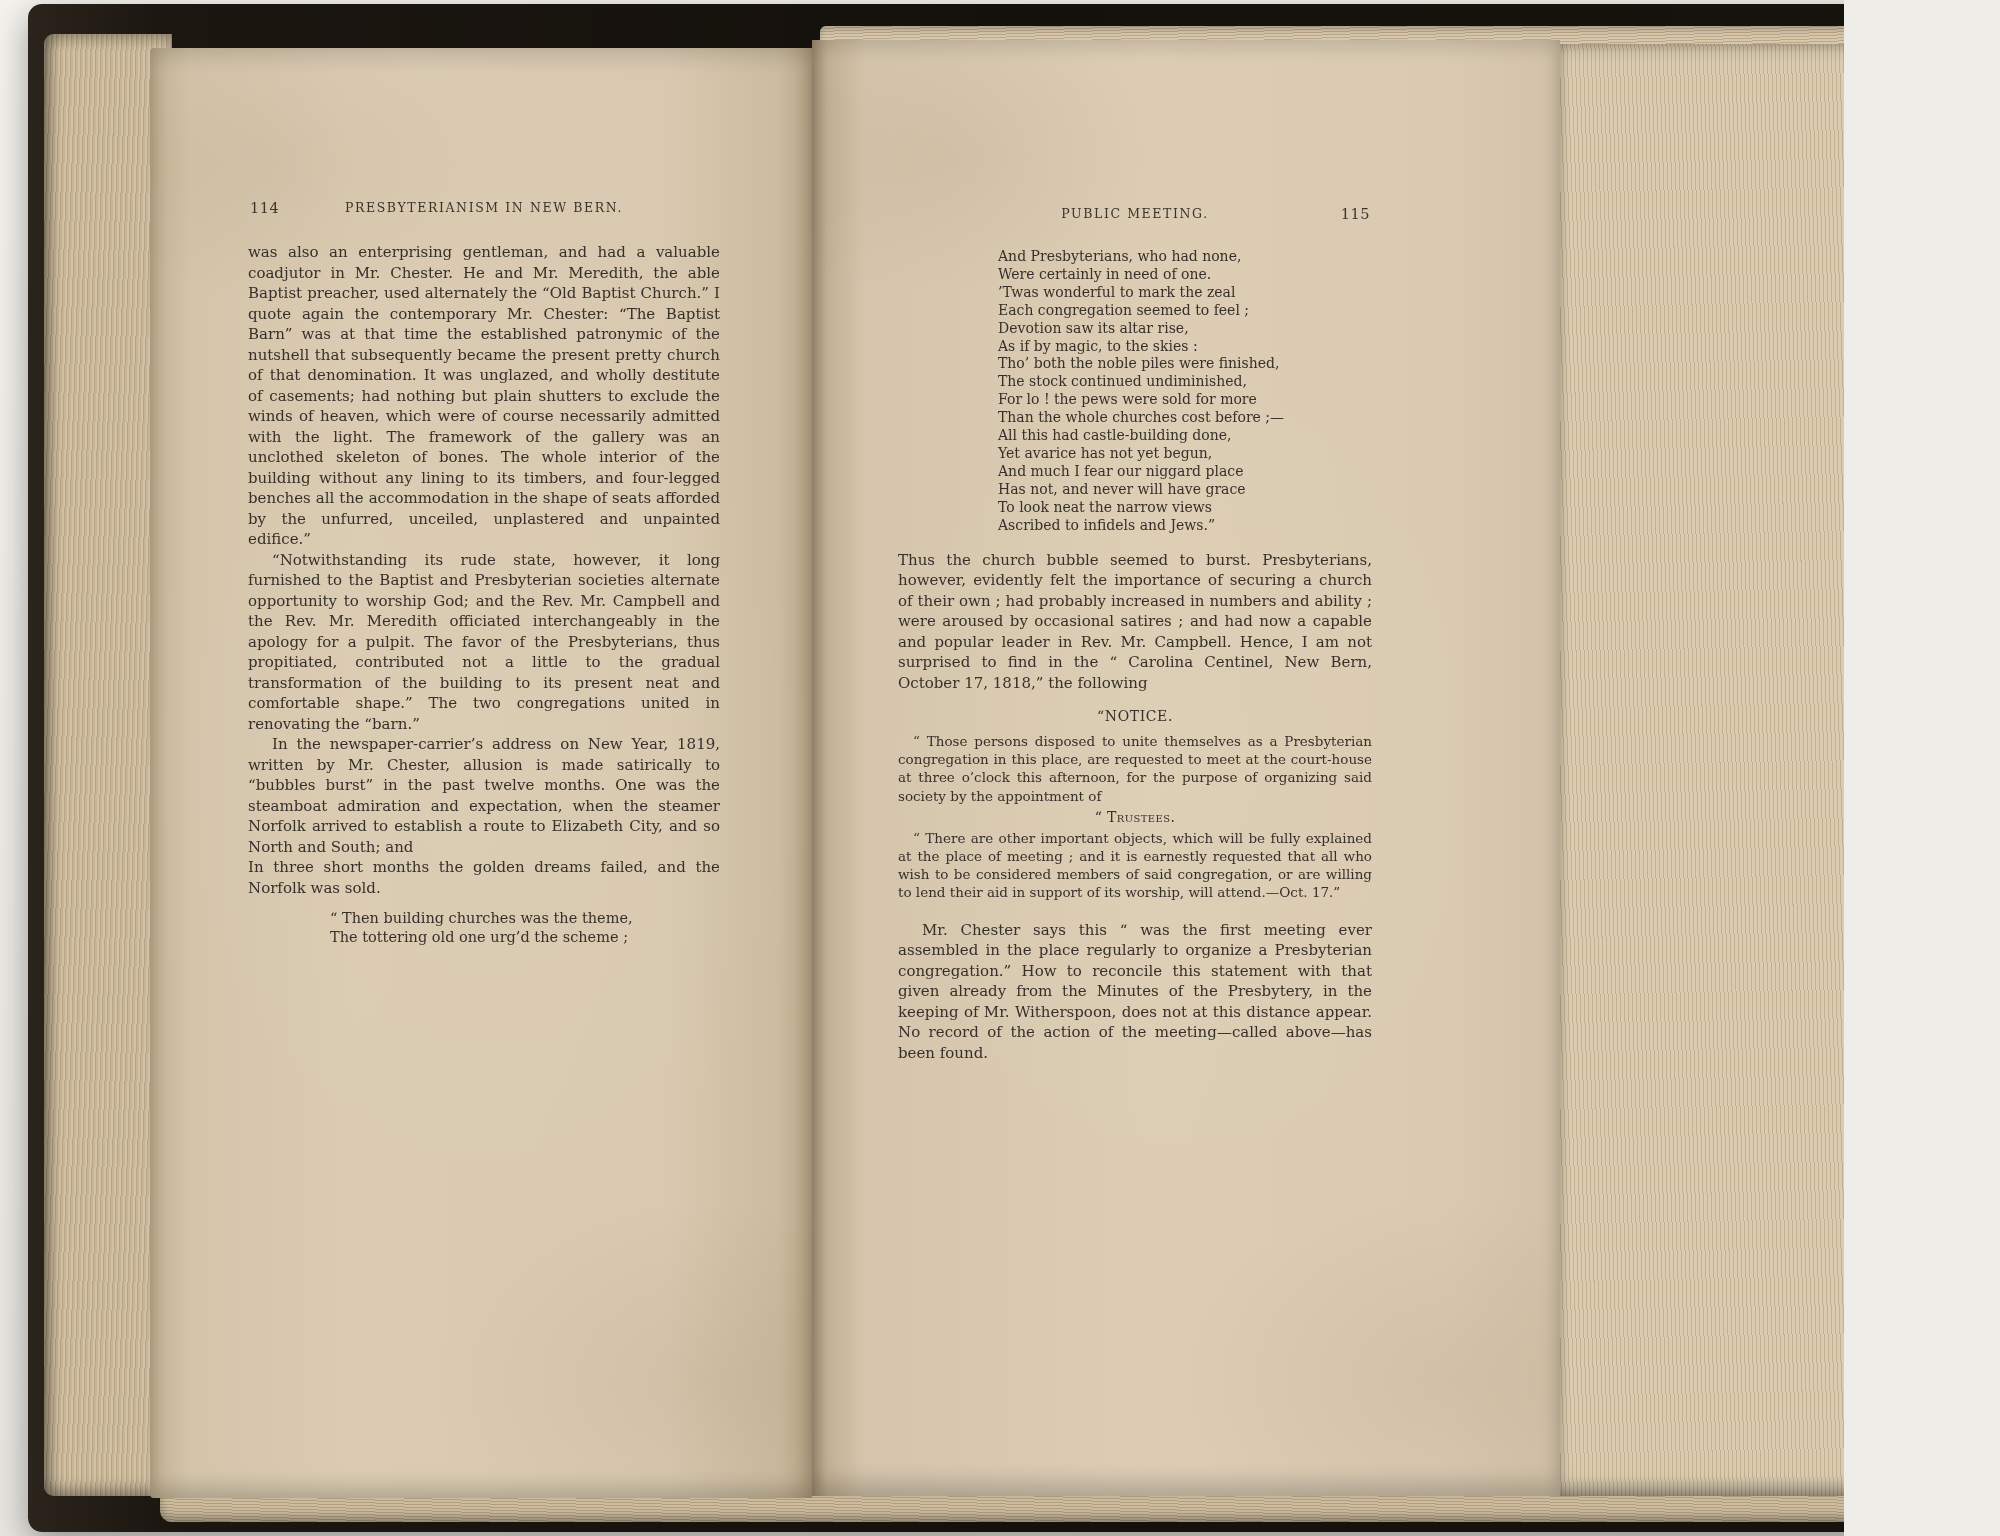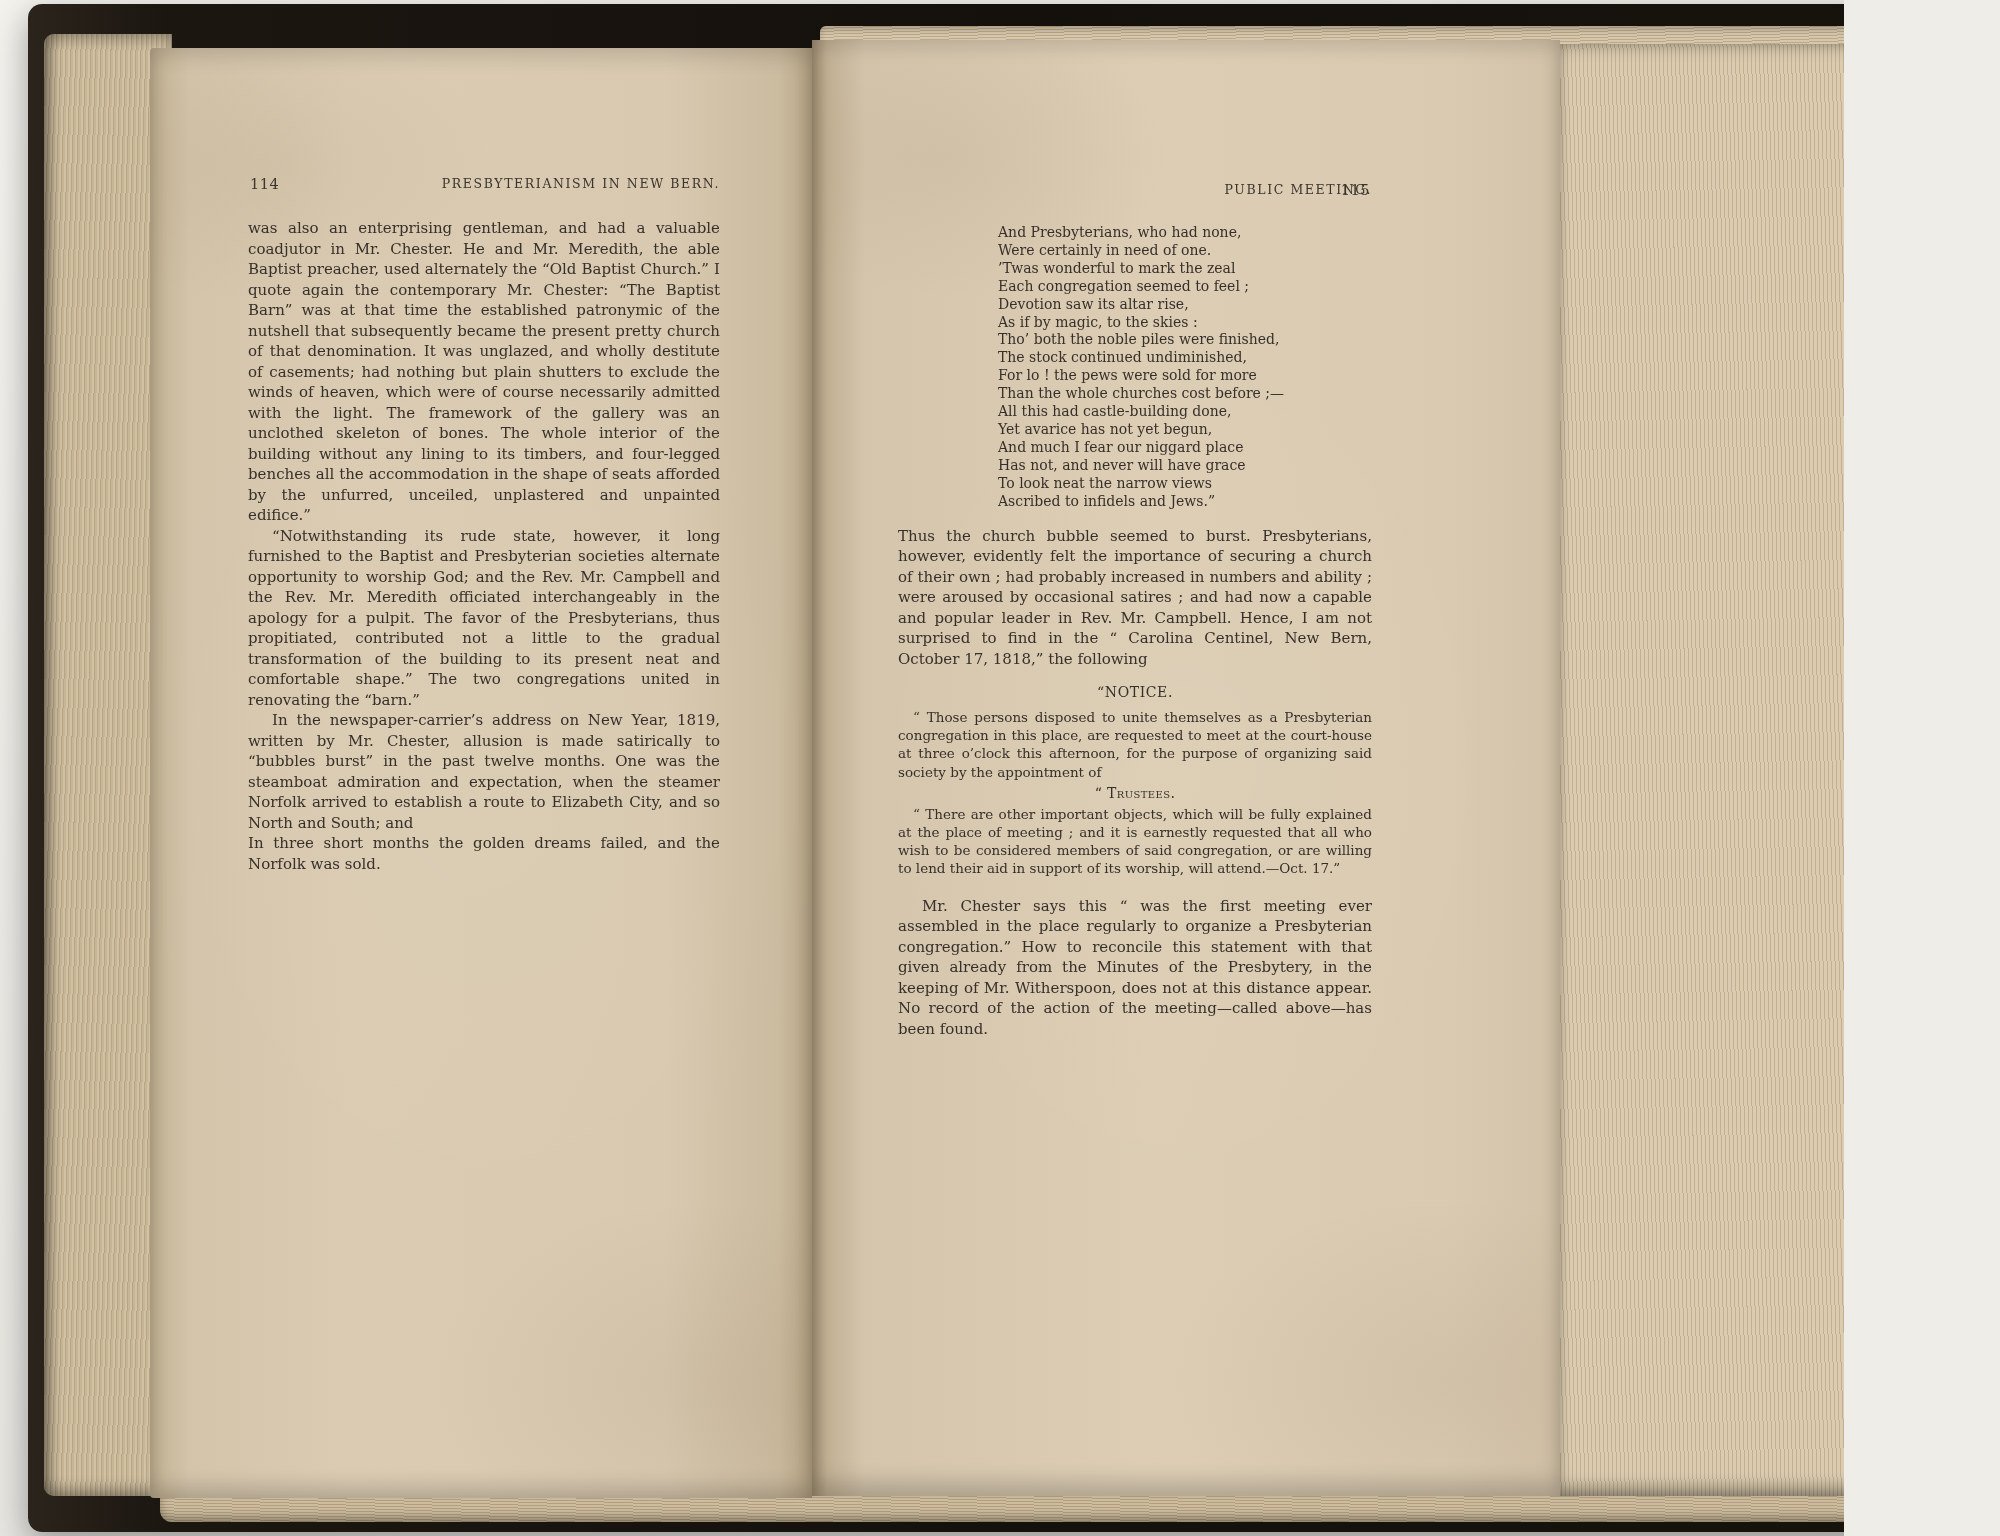--- a/index.html
+++ b/index.html
@@ -69,21 +69,21 @@
 
   
   .content { position:absolute; color:#37302a; }
   .content.left  { left:248px; top:176px; width:472px; }
   .content.right { left:898px; top:182px; width:474px; }
 
   .header-row { position:relative; height:18px; margin-bottom:24px; color:#3b352d; }
   .pagenum { position:absolute; top:0; font-size:14.5px; letter-spacing:.5px; }
   .content.left  .pagenum { left:2px; }
   .content.right .pagenum { right:2px; }
-  .running { text-align:right; font-size:12.5px; letter-spacing:1.6px; }
+  .running { text-align:center; font-size:12.5px; letter-spacing:1.6px;margin-top:24px; }
 
   .para { margin:0; font-size:15px; line-height:20.5px; text-align:justify; }
   .para.indent { text-indent:24px; }
   .para.small { font-size:13.5px; line-height:18.2px; }
   .para.small.indent-sm { text-indent:15px; }
   .para.gap-top { margin-top:18px; }
 
   .verse { margin:11px 0 11px 82px; font-size:14.5px; line-height:19.2px; }
   .verse-line { white-space:nowrap; }
   .content.right .verse { margin:2px 0 15px 100px; font-size:14px; line-height:17.9px; }
@@ -114,20 +114,24 @@
   <div class="content left">
     <div class="header-row">
       <span class="pagenum">114</span>
       <div class="running">PRESBYTERIANISM IN NEW BERN.</div>
     </div>
     <div class="page-body">
         <p class="para">was also an enterprising gentleman, and had a valuable coadjutor in Mr. Chester.  He and Mr. Meredith, the able Baptist preacher, used alternately the “Old Baptist Church.”  I quote again the contemporary Mr. Chester: “The Baptist Barn” was at that time the established patronymic of the nutshell that subsequently became the present pretty church of that denomination.  It was unglazed, and wholly destitute of casements; had nothing but plain shutters to exclude the winds of heaven, which were of course necessarily admitted with the light.  The framework of the gallery was an unclothed skeleton of bones. The whole interior of the building without any lining to its timbers, and four-legged benches all the accommodation in the shape of seats afforded by the unfurred, unceiled, unplastered and unpainted edifice.”</p>
         <p class="para indent">“Notwithstanding its rude state, however, it long furnished to the Baptist and Presbyterian societies alternate opportunity to worship God; and the Rev. Mr. Campbell and the Rev. Mr. Meredith officiated interchangeably in the apology for a pulpit. The favor of the Presbyterians, thus propitiated, contributed not a little to the gradual transformation of the building to its present neat and comfortable shape.”  The two congregations united in renovating the “barn.”</p>
         <p class="para indent">In the newspaper-carrier’s address on New Year, 1819, written by Mr. Chester, allusion is made satirically to “bubbles burst” in the past twelve months.  One was the steamboat admiration and expectation, when the steamer Norfolk arrived to establish a route to Elizabeth City, and so North and South; and</p>
         <p class="para">In three short months the golden dreams failed, and the Norfolk was sold.</p>
+        <div class="verse">
+          <div class="verse-line">“ Then building churches was the theme,</div>
+          <div class="verse-line">The tottering old one urg’d the scheme ;</div>
+        </div>
       </div>
   </div>
 
   <div class="content right">
     <div class="header-row">
       <div class="running">PUBLIC MEETING.</div>
       <span class="pagenum">115</span>
     </div>
     <div class="page-body">
         <div class="verse">

